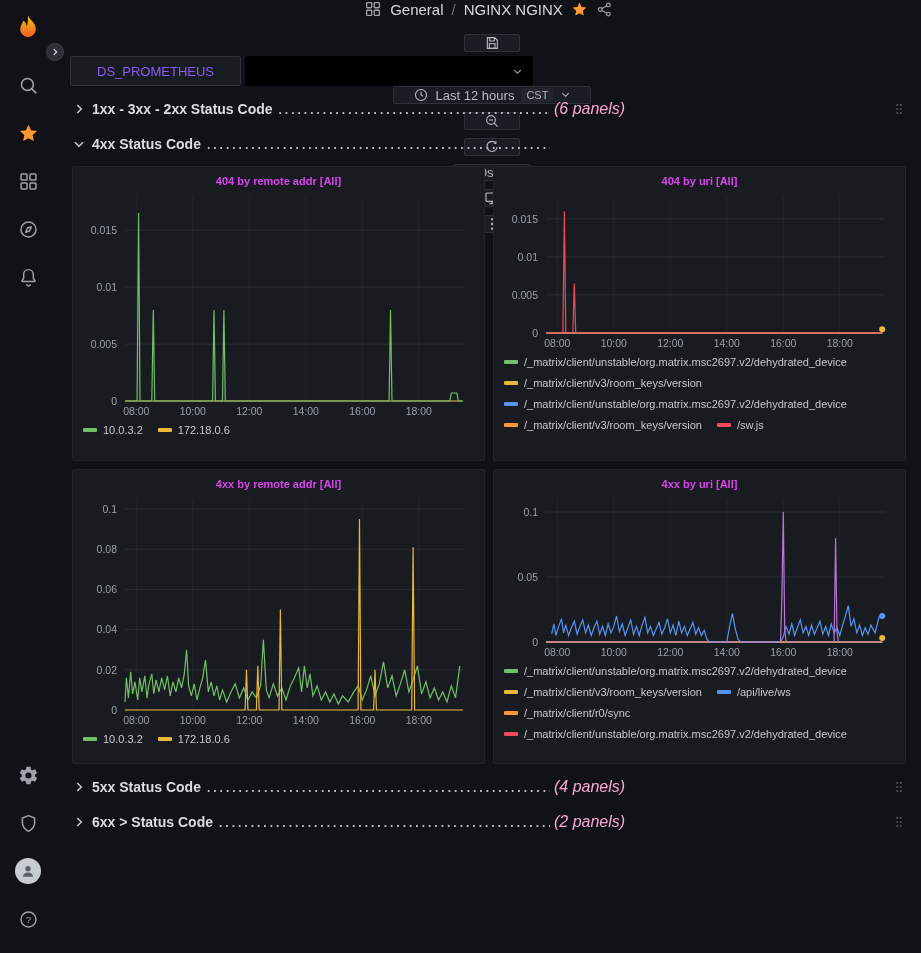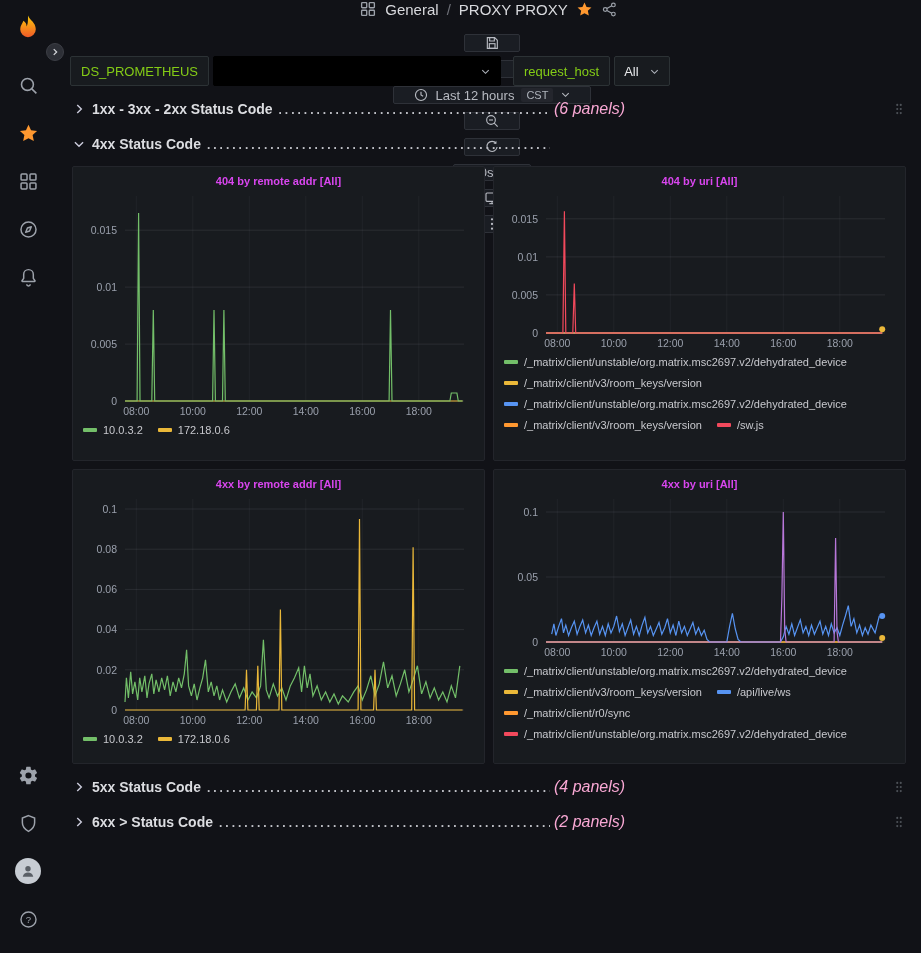--- a/index.html
+++ b/index.html
@@ -53,23 +53,23 @@
   .tz-badge { background:#24262d; border-radius:2px; padding:1px 5px; font-size:11px; color:#aeb3bb; }
   .chev svg { width:11px; height:11px; }
 
   
   .subbar {
     position:absolute; left:56px; right:0; top:52px; height:38px;
     display:flex; align-items:center; padding:0 14px; gap:12px;
   }
   .var-group { display:flex; align-items:center; gap:4px; }
   .var-label {
-    height:30px; display:flex; align-items:center; padding:0 10px;
+    height:30px; display:flex; align-items:center; padding:0 26px;
     background:#181b1f; border:1px solid #2c3235; border-radius:2px;
-    color:#84cc16; font-size:13px;
+    color:#8b5cf6; font-size:13px;
   }
   .var-value {
     height:30px; display:flex; align-items:center; gap:10px; padding:0 9px;
     background:#181b1f; border:1px solid #2c3235; border-radius:2px; color:#e9eaec;
   }
   .var-value.redacted { background:#000; border-color:#000; width:288px; justify-content:flex-end; }
   .var-value .chev { color:#aeb3bb; display:flex; }
 
   
   .dash { position:absolute; left:56px; right:0; top:90px; bottom:0; padding:6px 15px 8px 16px; overflow:hidden; }
@@ -178,21 +178,21 @@
 <header class="header">
   <div class="crumb">
     <svg class="apps-ic" viewBox="0 0 24 24" fill="none" stroke="currentColor" stroke-width="1.8">
         <rect x="3.5" y="3.5" width="6.8" height="6.8" rx="1"></rect>
         <rect x="13.7" y="3.5" width="6.8" height="6.8" rx="1"></rect>
         <rect x="3.5" y="13.7" width="6.8" height="6.8" rx="1"></rect>
         <rect x="13.7" y="13.7" width="6.8" height="6.8" rx="1"></rect>
       </svg>
     <span>General</span>
     <span class="crumb-sep">/</span>
-    <span>PROXY PROXY</span>
+    <span>NGINX NGINX</span>
     <svg class="crumb-star" viewBox="0 0 24 24" fill="currentColor">
         <path d="M12 2l2.9 6.3 6.9.8-5.1 4.7 1.4 6.8L12 17.3 5.9 20.6l1.4-6.8L2.2 9.1l6.9-.8z"></path>
       </svg>
     <svg class="crumb-share" viewBox="0 0 24 24" fill="none" stroke="currentColor" stroke-width="1.7">
         <circle cx="6" cy="12" r="2.6"></circle>
         <circle cx="17.5" cy="5.5" r="2.6"></circle>
         <circle cx="17.5" cy="18.5" r="2.6"></circle>
         <line x1="8.3" y1="10.7" x2="15.2" y2="6.8"></line>
         <line x1="8.3" y1="13.3" x2="15.2" y2="17.2"></line>
       </svg>
@@ -254,31 +254,20 @@
         <circle cx="12" cy="12" r="1.7"></circle>
         <circle cx="12" cy="19" r="1.7"></circle>
       </svg>
   </button>
 </header>
 
 <div class="subbar">
   <div class="var-group">
     <span class="var-label">DS_PROMETHEUS</span>
     <span class="var-value redacted">
-      <span class="chev">
-          <svg viewBox="0 0 24 24" fill="none" stroke="currentColor" stroke-width="2.4">
-            <polyline points="5,9 12,16 19,9"></polyline>
-          </svg>
-        </span>
-    </span>
-  </div>
-  <div class="var-group">
-    <span class="var-label">request_host</span>
-    <span class="var-value">
-      <span>All</span>
       <span class="chev">
           <svg viewBox="0 0 24 24" fill="none" stroke="currentColor" stroke-width="2.4">
             <polyline points="5,9 12,16 19,9"></polyline>
           </svg>
         </span>
     </span>
   </div>
 </div>
 
 <main class="dash">

